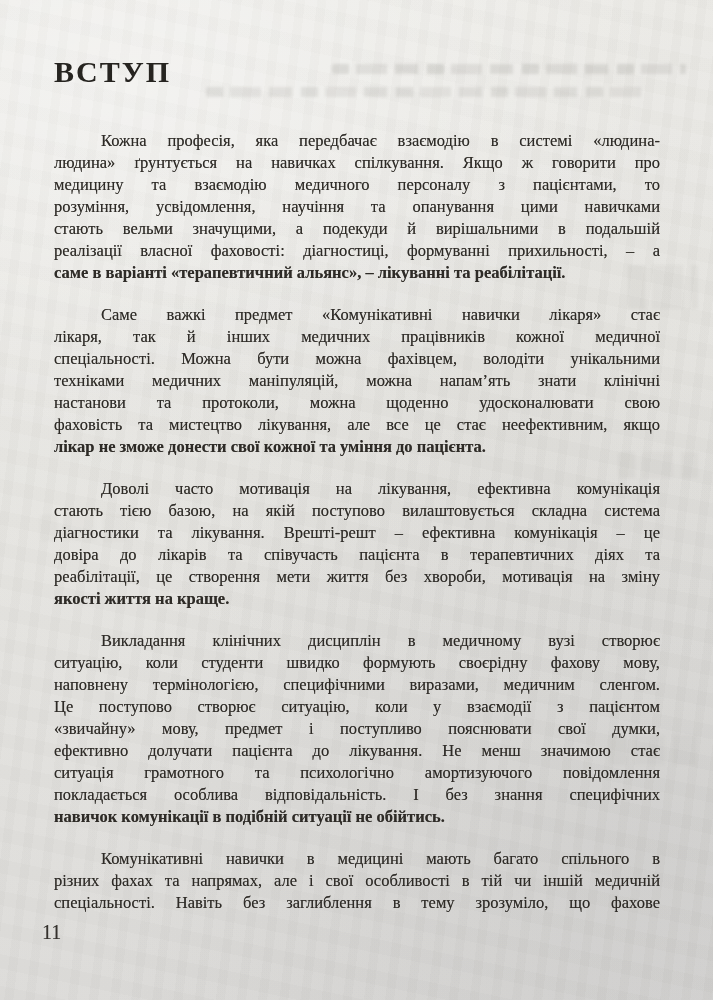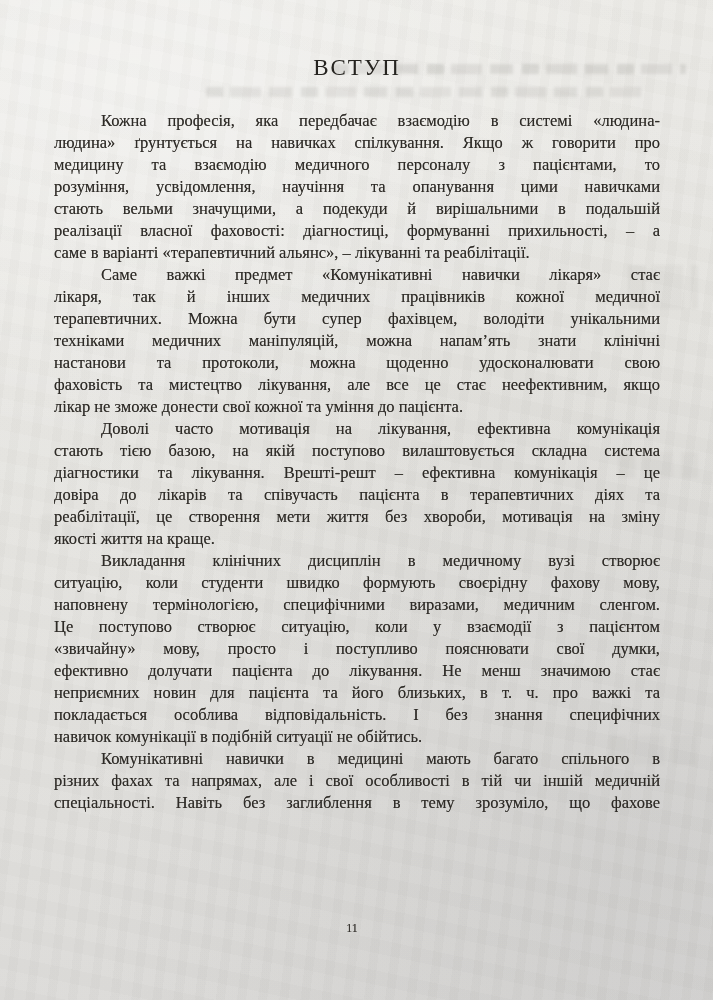--- a/index.html
+++ b/index.html
@@ -29,23 +29,22 @@
     background:
       repeating-linear-gradient(97deg, rgba(120,118,112,0.025) 0 9px, rgba(255,255,255,0.03) 9px 21px),
       repeating-linear-gradient(12deg, rgba(120,118,112,0.02) 0 14px, rgba(255,255,255,0.02) 14px 31px);
     pointer-events: none;
   }
   .page-title {
     position: absolute;
     left: 54px;
     top: 55px;
     width: 606px;
-    text-align: center;
-    font-size: 23px;
-    font-weight: normal;
+    font-size: 30px;
+    font-weight: bold;
     letter-spacing: 2px;
     color: #262420;
   }
   .body-text {
     position: absolute;
     left: 54px;
     top: 110px;
     width: 606px;
     color: #2e2b27;
     font-size: 16.5px;
@@ -53,31 +52,32 @@
   .line {
     height: 22px;
     line-height: 22px;
     overflow: hidden;
     text-align: justify;
     text-align-last: justify;
     text-shadow: 0 0 0.5px rgba(46,43,39,0.55);
   }
   .line.first {
     text-indent: 47px;
+    margin-top: 20px;
   }
   .line.last {
     text-align-last: left;
+    font-weight: bold;
   }
   .page-number {
     position: absolute;
-    left: 54px;
+    left: 42px;
     top: 921px;
     width: 596px;
-    text-align: center;
-    font-size: 12px;
+    font-size: 20px;
     color: #34312d;
     text-shadow: 0 0 0.5px rgba(46,43,39,0.5);
   }
   
   .ghost {
     position: absolute;
     border-radius: 2px;
     filter: blur(1.4px);
     pointer-events: none;
   }
@@ -112,38 +112,38 @@
   <div class="body-text">
       <div class="line first">Кожна професія, яка передбачає взаємодію в системі «людина-</div>
       <div class="line">людина» ґрунтується на навичках спілкування. Якщо ж говорити про</div>
       <div class="line">медицину та взаємодію медичного персоналу з пацієнтами, то</div>
       <div class="line">розуміння, усвідомлення, научіння та опанування цими навичками</div>
       <div class="line">стають вельми значущими, а подекуди й вирішальними в подальшій</div>
       <div class="line">реалізації власної фаховості: діагностиці, формуванні прихильності, – а</div>
       <div class="line last">саме в варіанті «терапевтичний альянс», – лікуванні та реабілітації.</div>
       <div class="line first">Саме важкі предмет «Комунікативні навички лікаря» стає</div>
       <div class="line">лікаря, так й інших медичних працівників кожної медичної</div>
-      <div class="line">терапевтичних. Можна бути супер фахівцем, володіти унікальними</div>
+      <div class="line">спеціальності. Можна бути можна фахівцем, володіти унікальними</div>
       <div class="line">техніками медичних маніпуляцій, можна напам’ять знати клінічні</div>
       <div class="line">настанови та протоколи, можна щоденно удосконалювати свою</div>
       <div class="line">фаховість та мистецтво лікування, але все це стає неефективним, якщо</div>
       <div class="line last">лікар не зможе донести свої кожної та уміння до пацієнта.</div>
       <div class="line first">Доволі часто мотивація на лікування, ефективна комунікація</div>
       <div class="line">стають тією базою, на якій поступово вилаштовується складна система</div>
       <div class="line">діагностики та лікування. Врешті-решт – ефективна комунікація – це</div>
       <div class="line">довіра до лікарів та співучасть пацієнта в терапевтичних діях та</div>
       <div class="line">реабілітації, це створення мети життя без хвороби, мотивація на зміну</div>
       <div class="line last">якості життя на краще.</div>
       <div class="line first">Викладання клінічних дисциплін в медичному вузі створює</div>
       <div class="line">ситуацію, коли студенти швидко формують своєрідну фахову мову,</div>
       <div class="line">наповнену термінологією, специфічними виразами, медичним сленгом.</div>
       <div class="line">Це поступово створює ситуацію, коли у взаємодії з пацієнтом</div>
-      <div class="line">«звичайну» мову, просто і поступливо пояснювати свої думки,</div>
+      <div class="line">«звичайну» мову, предмет і поступливо пояснювати свої думки,</div>
       <div class="line">ефективно долучати пацієнта до лікування. Не менш значимою стає</div>
-      <div class="line">неприємних новин для пацієнта та його близьких, в т. ч. про важкі та</div>
+      <div class="line">ситуація грамотного та психологічно амортизуючого повідомлення</div>
       <div class="line">покладається особлива відповідальність. І без знання специфічних</div>
       <div class="line last">навичок комунікації в подібній ситуації не обійтись.</div>
       <div class="line first">Комунікативні навички в медицині мають багато спільного в</div>
       <div class="line">різних фахах та напрямах, але і свої особливості в тій чи іншій медичній</div>
       <div class="line">спеціальності. Навіть без заглиблення в тему зрозуміло, що фахове</div>
     </div>
 
   <div class="page-number">11</div>
 </div>
 

